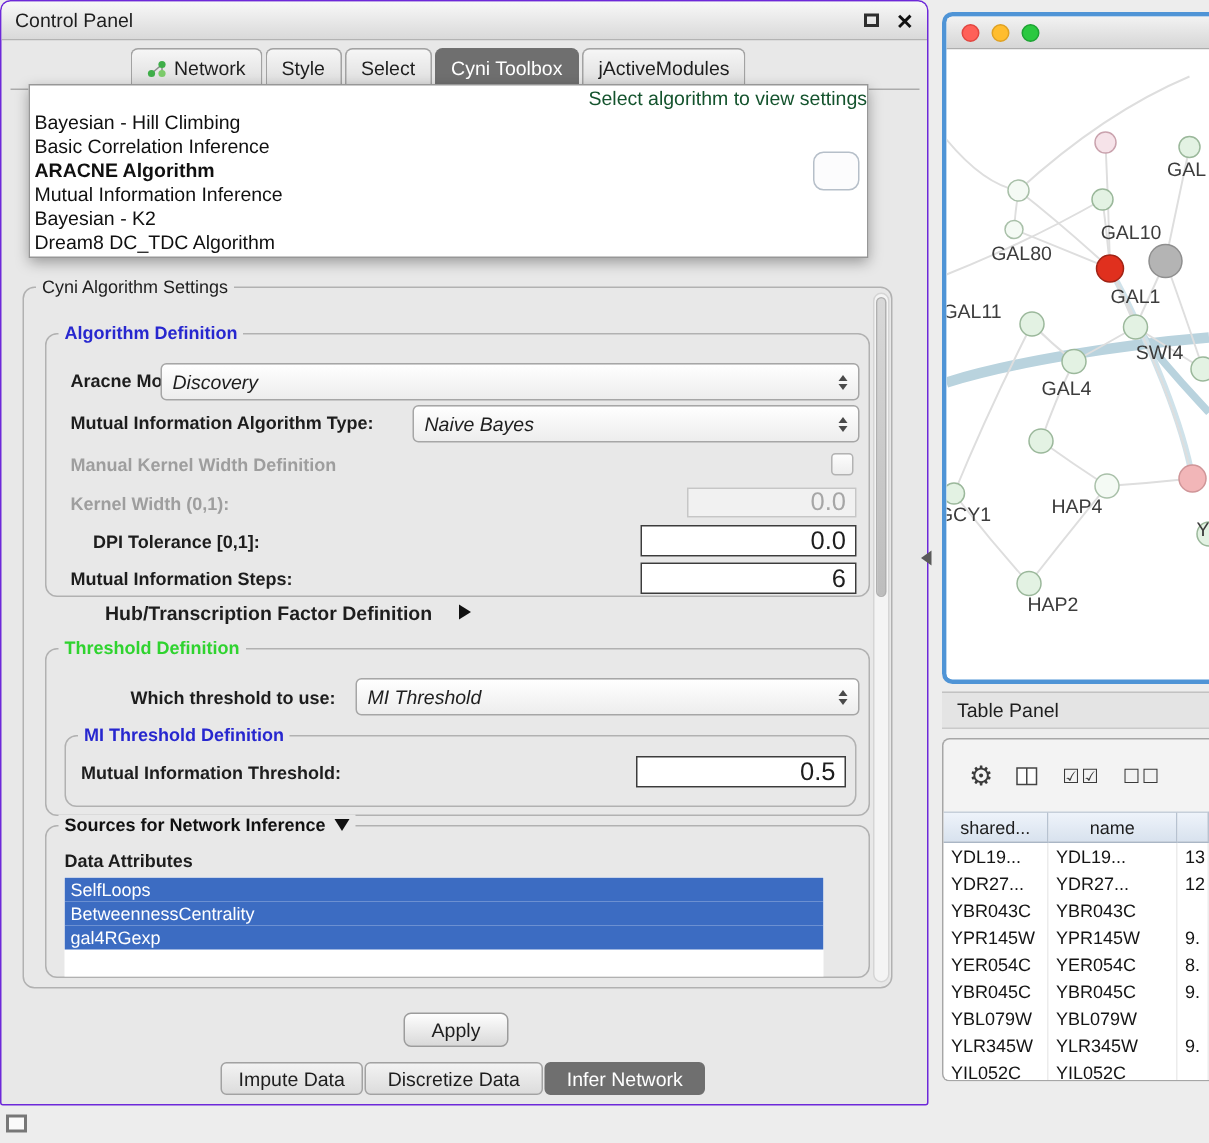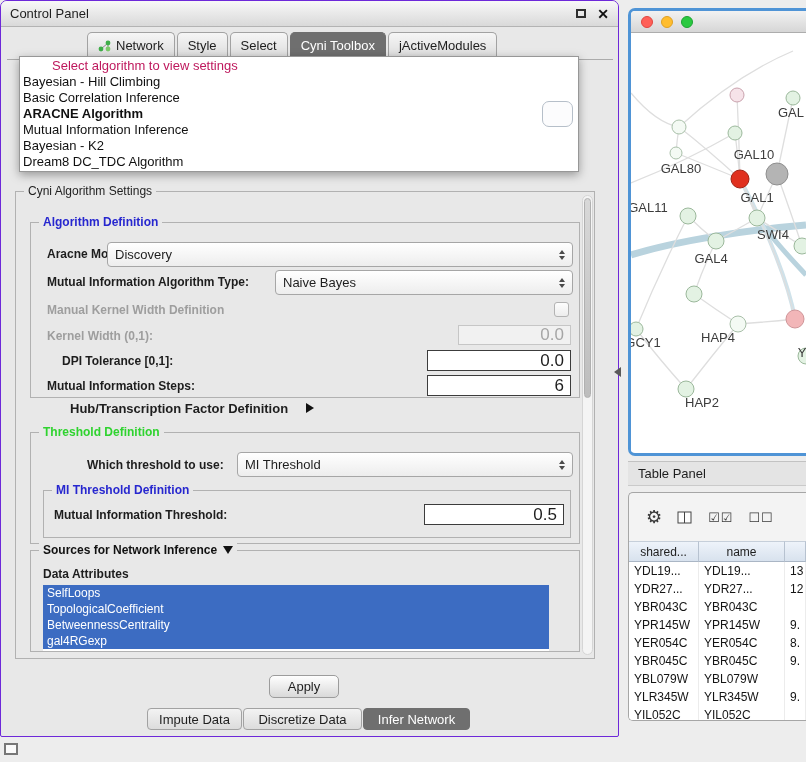--- a/index.html
+++ b/index.html
@@ -36,47 +36,47 @@
   }
   .tab.selected { background:#6f6f6f; color:#fff; border-color:#6f6f6f; }
   .tabline { left:6px; top:58px; width:606px; border-top:1px solid #ababab; }
 
   
   .dropdown {
     left:18px; top:55px; width:560px; height:116px; background:#fff;
     border:1px solid #979797; box-shadow:0 3px 9px rgba(0,0,0,.35);
     z-index:30; font-size:13px;
   }
-  .dd-placeholder { height:17px; line-height:17px; text-align:left; color:#be185d;margin-left:32px; }
+  .dd-placeholder { height:17px; line-height:17px; text-align:right; color:#14532d;margin-left:32px; }
   .dd-item { height:16px; line-height:16px; padding-left:3px; color:#101010; white-space:nowrap; }
   .dd-item.selected { font-weight:bold; }
   .artifact {
     left:541px; top:100px; width:31px; height:26px; z-index:31;
     border:1px solid #b6bfc9; border-radius:7px; background:#fcfcfd;
   }
 
   
-  .group { border:1px solid #b1b1b1; border-radius:0; }
+  .group { border:1px solid #b1b1b1; border-radius:8px; }
   .legend {
     position:absolute; top:-8px; left:8px; background:#e8e8e8;
     padding:0 4px; font-size:12px; line-height:14px; white-space:nowrap;
     display:inline-flex; align-items:center; gap:6px;
   }
   .legend.blue  { color:#2727cf; font-weight:bold; }
   .legend.green { color:#2fd32f; font-weight:bold; }
   .legend.boldblack { color:#111; font-weight:bold; }
 
   .lbl { font-size:12px; font-weight:bold; color:#1d1d1d; white-space:nowrap; }
   .lbl.disabled { color:#9e9e9e; }
 
   .combo {
     display:flex; align-items:center; background:linear-gradient(#ffffff,#ededed);
     border:1px solid #a6a6a6; border-radius:4px; padding:0 7px; font-size:13px;
   }
-  .combo .val { flex:1; white-space:nowrap; overflow:hidden; }
+  .combo .val { flex:1; white-space:nowrap; overflow:hidden;font-style:italic; }
   .stepper { display:flex; flex-direction:column; gap:2px; align-items:center; }
   .tri-up   { width:0; height:0; border-left:3.5px solid transparent; border-right:3.5px solid transparent; border-bottom:4px solid #4a4a4a; }
   .tri-dn   { width:0; height:0; border-left:3.5px solid transparent; border-right:3.5px solid transparent; border-top:4px solid #4a4a4a; }
 
   .field {
     background:#fff; border:1px solid #3c3c3c; font-size:17px;
     display:flex; align-items:center; justify-content:flex-end; padding:0 6px;
   }
   .field.disabled { background:#f1f1f1; border-color:#c6c6c6; color:#a6a6a6; }
 
@@ -274,21 +274,20 @@
       </div>
 
       <div class="group abs" style="left:14px; top:358px; width:550px; height:102px;">
         <span class="legend boldblack">
           <span>Sources for Network Inference</span>
           <span class="tri-down"></span>
         </span>
         <span class="lbl abs" style="left:12px; top:16px;">Data Attributes</span>
         <div class="attr-list abs" style="left:12px; top:34px; width:506px; height:66px;">
           <div class="attr-item">SelfLoops</div>
-          <div class="attr-item">TopologicalCoefficient</div>
           <div class="attr-item">BetweennessCentrality</div>
           <div class="attr-item">gal4RGexp</div>
         </div>
       </div>
     </div>
 
     <div class="apply-btn abs" style="left:268px; top:674px; width:70px; height:23px;">Apply</div>
 
     <div class="btab abs" style="left:146px; top:707px; width:95px; height:22px;">Impute Data</div>
     <div class="btab abs" style="left:242px; top:707px; width:119px; height:22px;">Discretize Data</div>

